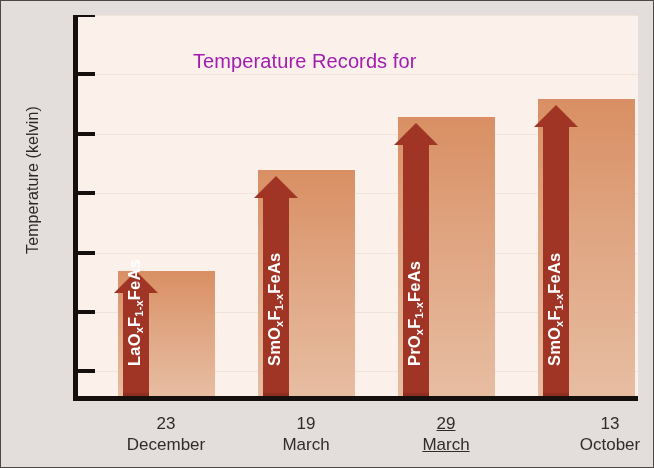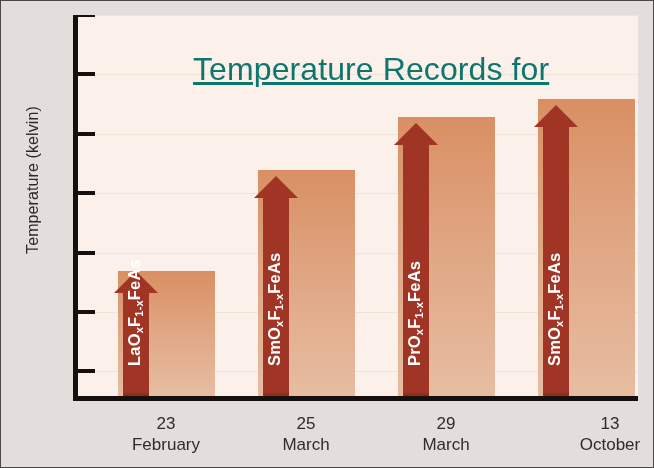--- a/index.html
+++ b/index.html
@@ -119,25 +119,24 @@
     vertical-align: baseline;
     position: relative;
     top: 3px;
   }
 
   
   #chart-title {
     position: absolute;
     left: 115px;
     top: 33px;
-    font-size: 32px;
+    font-size: 20px;
     line-height: 1.32;
-    color: #0f766e;
+    color: #a21caf;
     letter-spacing: .1px;
-    text-decoration: underline;
   }
 
   
   .xlab {
     position: absolute;
     width: 110px;
     text-align: center;
     font-size: 17px;
     color: #2f2c2a;
     line-height: 1.25;
@@ -207,27 +206,27 @@
     </div>
 
     <div id="chart-title">
       <div>Temperature Records for</div>
     </div>
   </div>
 
   <div id="xlabels">
       <div class="xlab" style="left: 110px; top: 412px;">
         <span class="d">23</span>
-        <span class="m">February</span>
+        <span class="m">December</span>
       </div>
       <div class="xlab" style="left: 250px; top: 412px;">
-        <span class="d">25</span>
+        <span class="d">19</span>
         <span class="m">March</span>
       </div>
-      <div class="xlab" style="left: 390px; top: 412px;">
+      <div class="xlab" style="left: 390px; top: 412px; text-decoration: underline;">
         <span class="d">29</span>
         <span class="m">March</span>
       </div>
       <div class="xlab" style="left: 554px; top: 412px;">
         <span class="d">13</span>
         <span class="m">October</span>
       </div>
     </div>
 
 </div>

